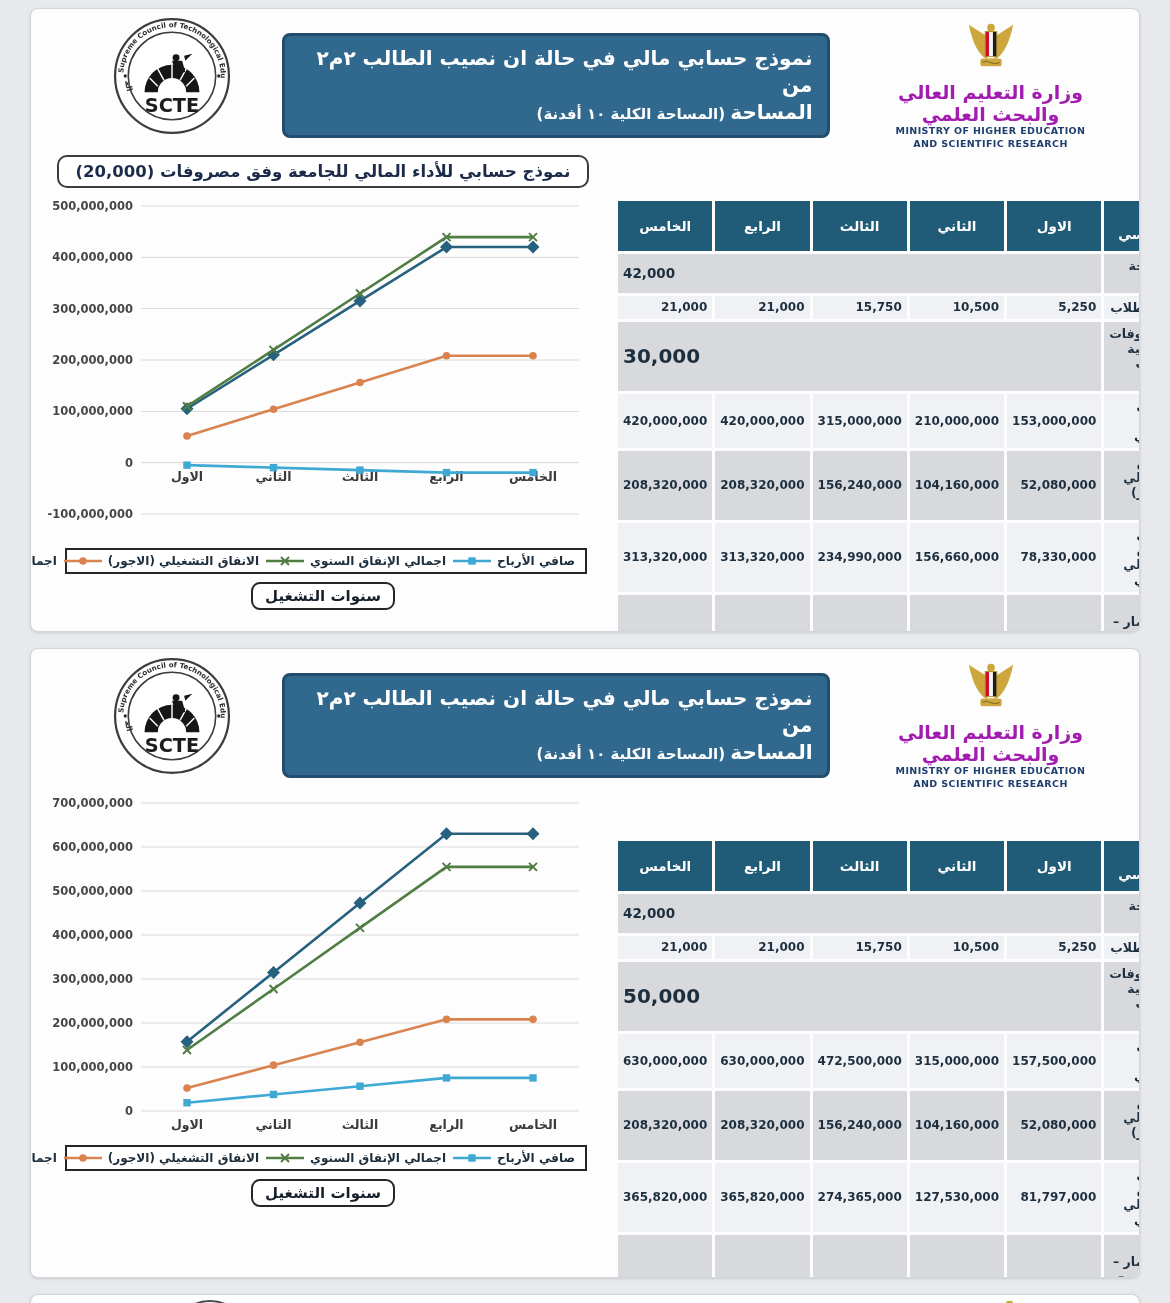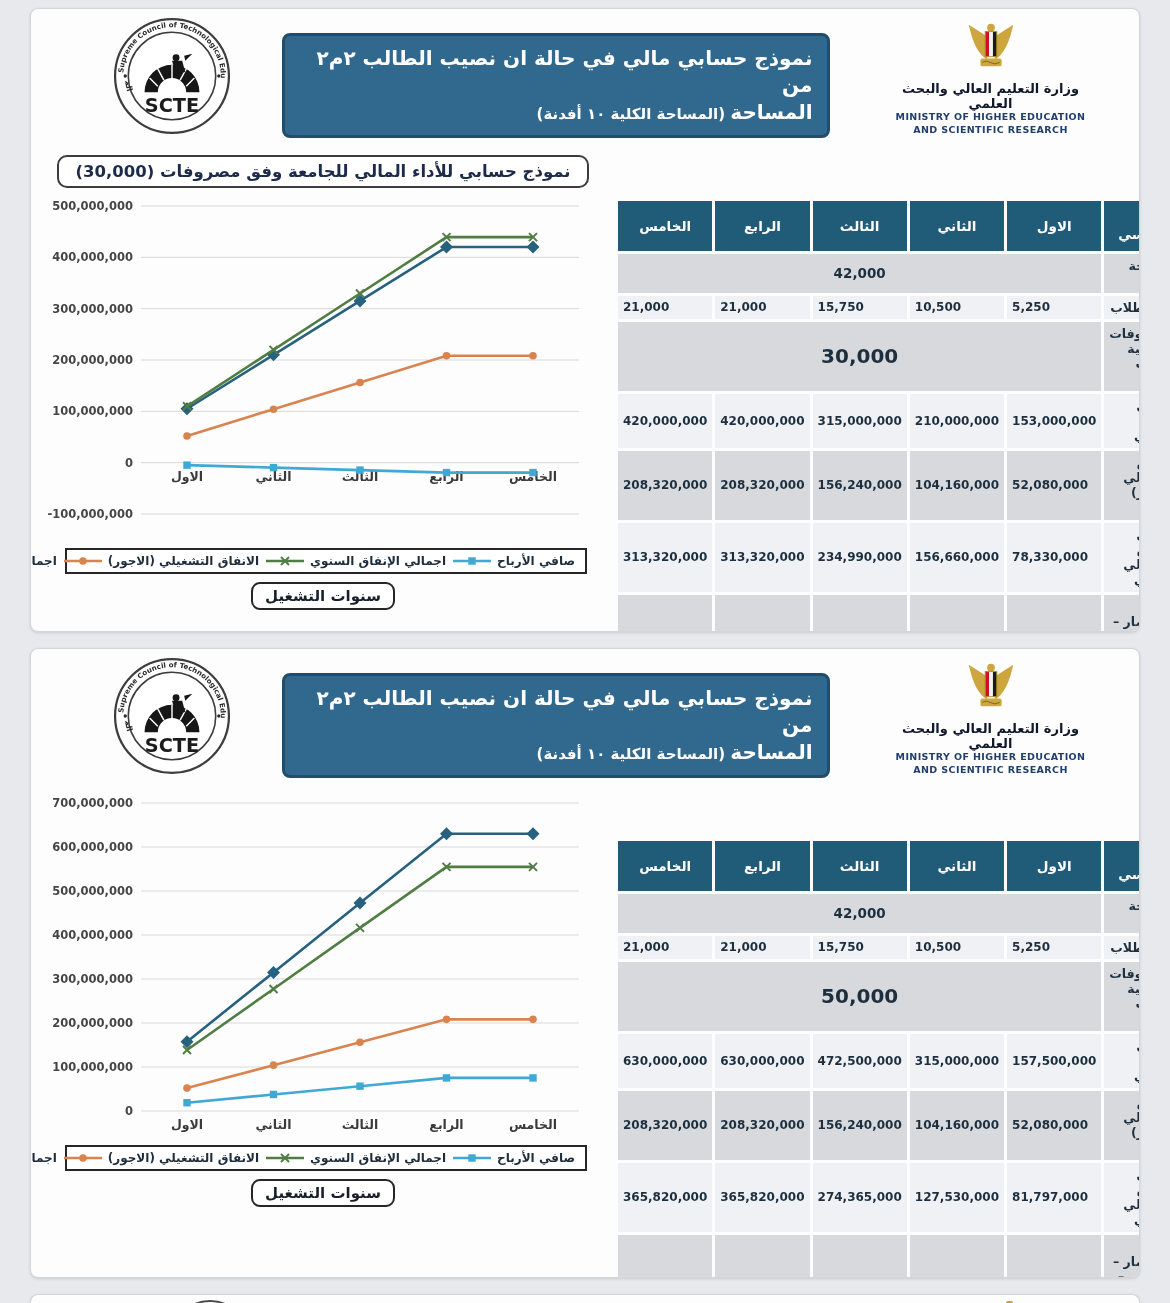--- a/index.html
+++ b/index.html
@@ -24,21 +24,21 @@
   .scte-logo{width:122px;height:122px;flex:0 0 auto;}
   .title-box{
     margin-top:18px;width:548px;box-sizing:border-box;
     background:#31688e;border:3px solid #214e6e;border-radius:8px;
     color:#fff;padding:9px 14px 10px 14px;direction:rtl;
   }
   .title-l1{font-size:20px;font-weight:bold;line-height:1.35;}
   .title-l2{font-size:15px;font-weight:bold;line-height:1.3;}
   .title-l2 .big-word{font-size:20px;}
   .ministry{width:225px;text-align:center;flex:0 0 auto;margin-top:4px;}
-  .min-ar{font-size:13px;font-weight:bold;color:#0f172a;margin-top:2px;direction:rtl;
+  .min-ar{font-size:19px;font-weight:bold;color:#a21caf;margin-top:2px;direction:rtl;
           letter-spacing:-0.5px;}
   .min-en{font-size:9.5px;font-weight:bold;color:#1f3f6e;letter-spacing:.4px;line-height:1.35;}
   
   .content{display:flex;margin-top:10px;padding-left:14px;}
   .chart-col{width:556px;flex:0 0 auto;}
   .chart-title-box{
     width:fit-content;margin:2px auto 8px auto;border:2px solid #3c3c3c;border-radius:10px;
     padding:5px 16px;font-size:16.5px;font-weight:bold;color:#1c2b49;direction:rtl;text-align:center;
     background:#fff;
   }
@@ -58,22 +58,22 @@
   table.data{border-collapse:separate;border-spacing:3px;width:100%;direction:rtl;}
   table.data th{
     background:#205c78;color:#fff;font-size:13.5px;font-weight:bold;
     padding:9px 4px;text-align:center;
   }
   table.data th.hl{width:168px;text-align:right;padding-right:10px;}
   table.data td{padding:4px 5px;font-weight:bold;color:#1d2f3f;vertical-align:middle;}
   tr.sa td{background:#d7d9dd;}
   tr.sb td{background:#f0f1f4;}
   td.lbl{font-size:12.5px;text-align:right;line-height:1.22;padding-right:8px;}
-  td.val{font-size:12px;text-align:left;direction:ltr;white-space:nowrap;}
-  td.span{font-size:13.5px;text-align:center;direction:ltr;}
+  td.val{font-size:12px;text-align:right;direction:ltr;white-space:nowrap;}
+  td.span{font-size:13.5px;direction:ltr;}
   td.span.big{font-size:20px;}
   
   .sliver-circle{position:absolute;left:140px;top:5px;width:74px;height:74px;border:2px solid #4a4a4a;border-radius:50%;background:#fff;}
   .sliver-gold{position:absolute;left:975px;top:6px;width:7px;height:10px;background:#c9a23a;border-radius:2px;}
 </style>
 </head>
 <body>
 
 <section class="card p1">
   <div class="hdr">
@@ -120,21 +120,21 @@
         <rect x="19" y="41" width="22" height="8" rx="2" fill="#cda63d"></rect>
         <path d="M21,45 q4,-3 8,0 q5,3 10,0" stroke="#7a6420" stroke-width="1" fill="none"></path>
       </svg>
       <div class="min-ar">وزارة التعليم العالي والبحث العلمي</div>
       <div class="min-en">MINISTRY OF HIGHER EDUCATION</div>
       <div class="min-en">AND SCIENTIFIC RESEARCH</div>
     </div>
   </div>
   <div class="content">
     <div class="chart-col">
-      <div class="chart-title-box">نموذج حسابي للأداء المالي للجامعة وفق مصروفات (30,000)</div>
+      <div class="chart-title-box">نموذج حسابي للأداء المالي للجامعة وفق مصروفات (20,000)</div>
       <svg class="chart-svg" viewBox="0 0 548 348">
           <line x1="96" y1="318" x2="534" y2="318" stroke="#d9d9d9" stroke-width="1"></line>
           <text x="88" y="322" text-anchor="end" font-size="11.5" fill="#454545" font-weight="600">-100,000,000</text>
           <line x1="96" y1="266.6666666666667" x2="534" y2="266.6666666666667" stroke="#d9d9d9" stroke-width="1"></line>
           <text x="88" y="270.6666666666667" text-anchor="end" font-size="11.5" fill="#454545" font-weight="600">0</text>
           <line x1="96" y1="215.33333333333334" x2="534" y2="215.33333333333334" stroke="#d9d9d9" stroke-width="1"></line>
           <text x="88" y="219.33333333333334" text-anchor="end" font-size="11.5" fill="#454545" font-weight="600">100,000,000</text>
           <line x1="96" y1="164" x2="534" y2="164" stroke="#d9d9d9" stroke-width="1"></line>
           <text x="88" y="168" text-anchor="end" font-size="11.5" fill="#454545" font-weight="600">200,000,000</text>
           <line x1="96" y1="112.66666666666667" x2="534" y2="112.66666666666667" stroke="#d9d9d9" stroke-width="1"></line>

